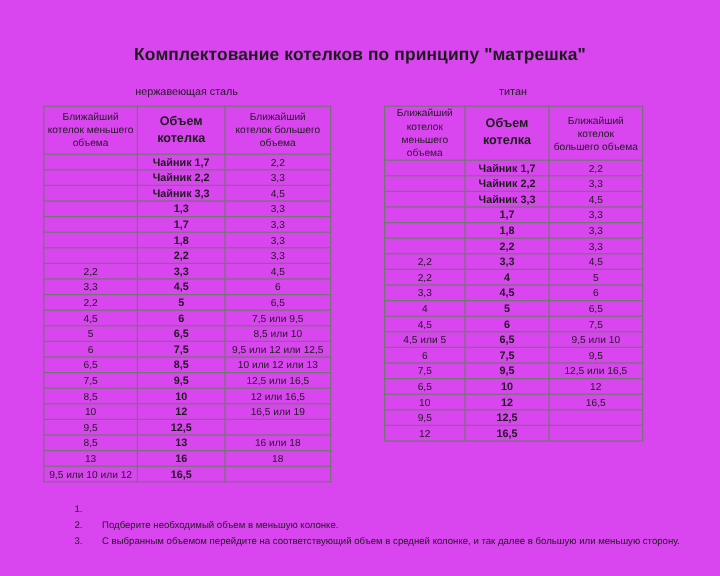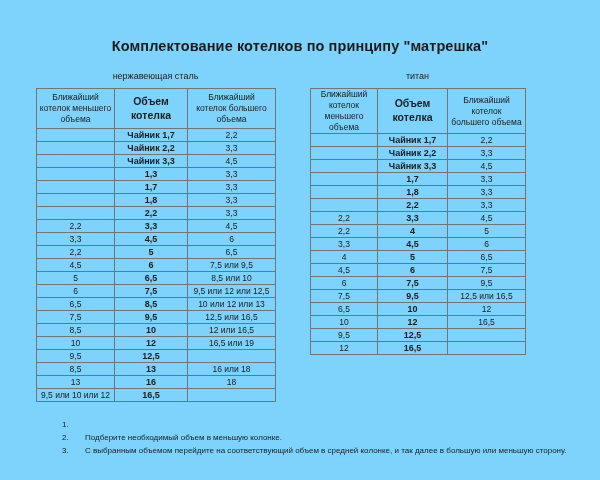--- a/index.html
+++ b/index.html
@@ -6,39 +6,39 @@
     margin: 0;
     padding: 0;
     background: #ffffff;
     font-family: "Liberation Sans", sans-serif;
     color: #1c1c1c;
   }
   .page {
     position: relative;
     width: 600px;
     height: 480px;
-    background: #7dd3fc;
+    background: #d946ef;
     overflow: hidden;
   }
   .title {
     position: absolute;
     top: 38px;
     left: 0;
     width: 600px;
     text-align: center;
     font-weight: bold;
     font-size: 14.5px;
     letter-spacing: 0.1px;
   }
   .section {
     position: absolute;
     top: 66px;
   }
   .section-steel { left: 36px; width: 239px; }
-  .section-titan { left: 310px; width: 215px; }
+  .section-titan { left: 320px; width: 215px; }
   .subtitle {
     height: 22px;
     line-height: 20px;
     text-align: center;
     font-weight: normal;
     font-size: 9px;
   }
   table {
     border-collapse: collapse;
     table-layout: fixed;
@@ -296,20 +296,25 @@
             <td>4</td>
             <td>5</td>
             <td>6,5</td>
           </tr>
           <tr>
             <td>4,5</td>
             <td>6</td>
             <td>7,5</td>
           </tr>
           <tr>
+            <td>4,5 или 5</td>
+            <td>6,5</td>
+            <td>9,5 или 10</td>
+          </tr>
+          <tr>
             <td>6</td>
             <td>7,5</td>
             <td>9,5</td>
           </tr>
           <tr>
             <td>7,5</td>
             <td>9,5</td>
             <td>12,5 или 16,5</td>
           </tr>
           <tr>

